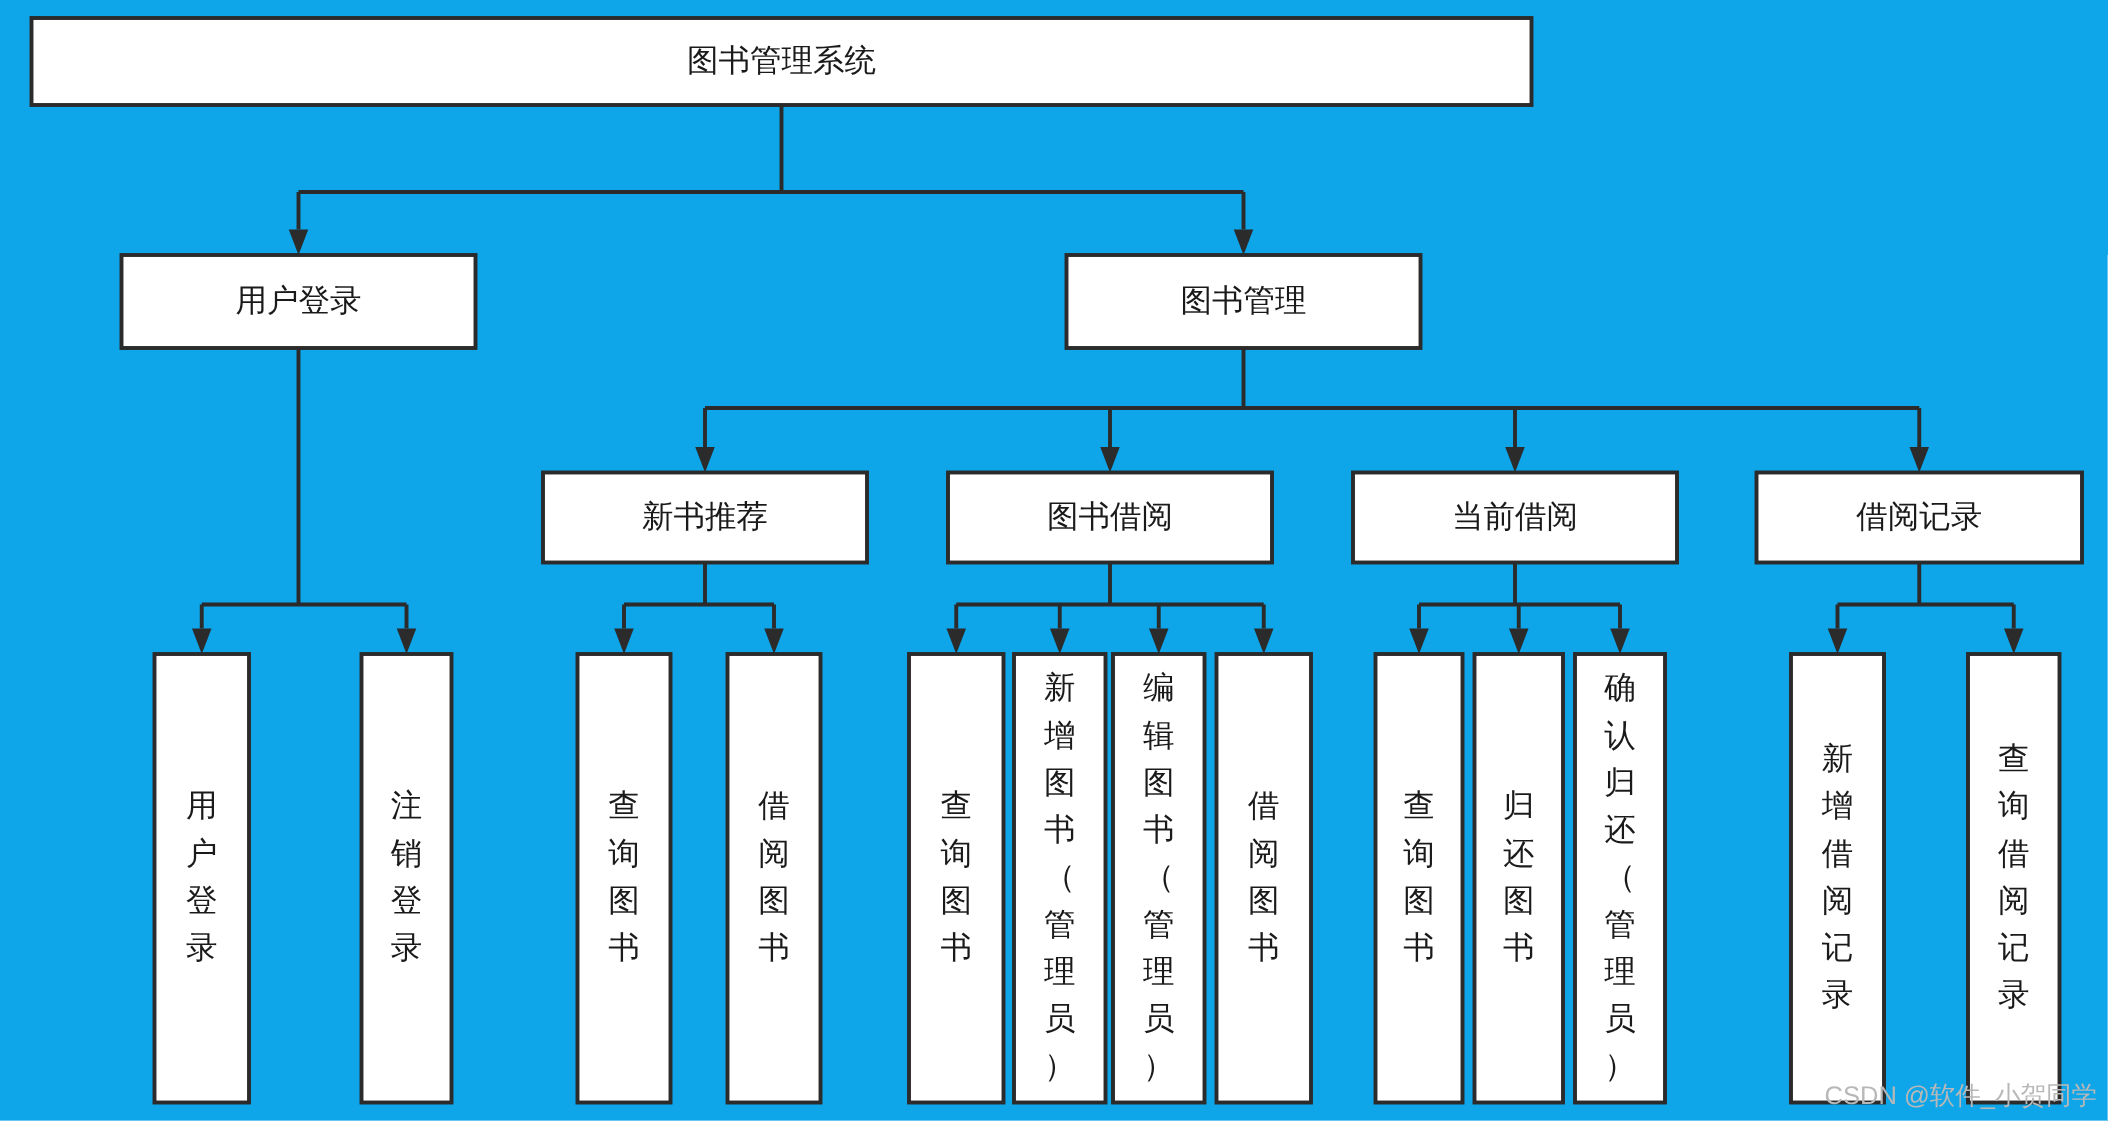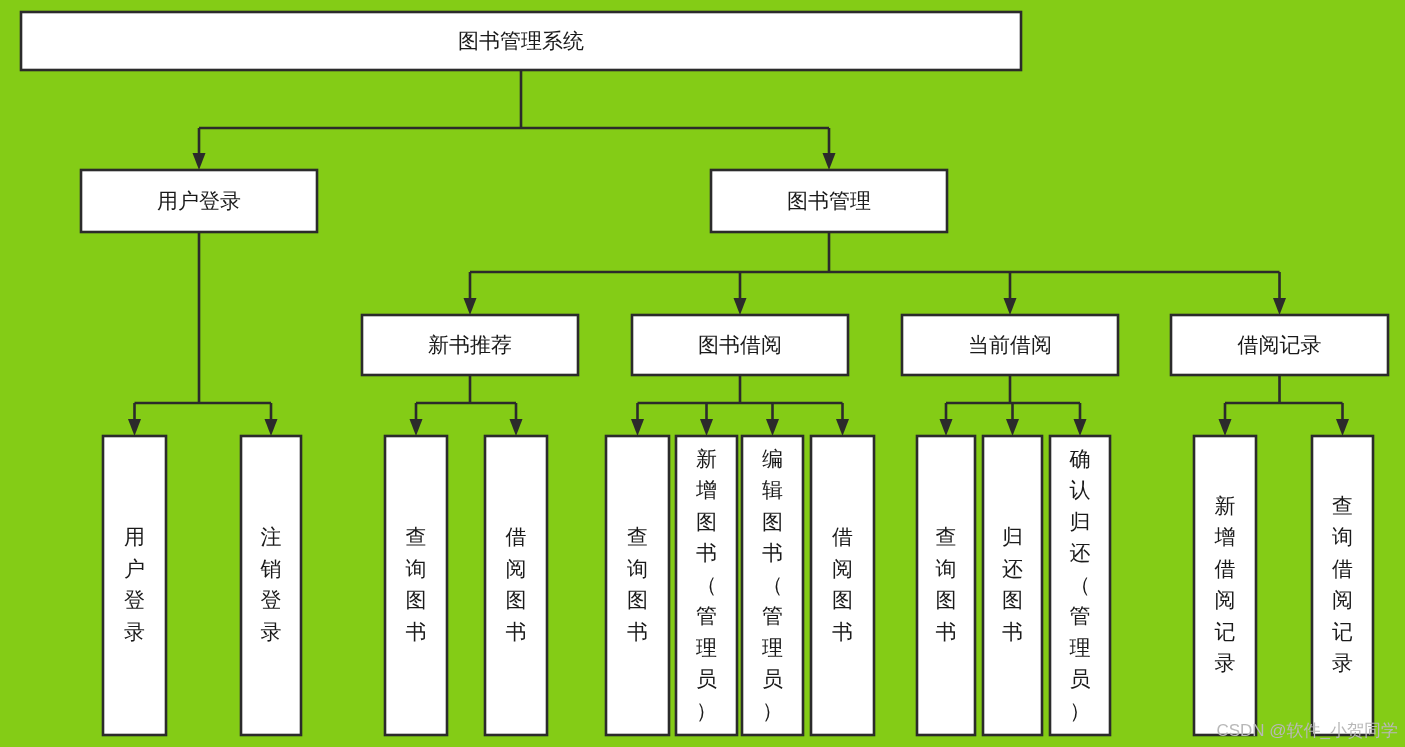--- a/index.html
+++ b/index.html
@@ -10,21 +10,21 @@
   body {
     width: 1405px;
     height: 747px;
     font-family: "Liberation Sans", "DejaVu Sans", sans-serif;
     overflow: hidden;
   }
   #diagram-root {
     position: relative;
     width: 1405px;
     height: 747px;
-    background: #84cc16;
+    background: #0ea5e9;
   }
   svg.diagram-canvas {
     position: absolute;
     left: 0;
     top: 0;
     width: 1405px;
     height: 747px;
     display: block;
   }
   .node-box {

